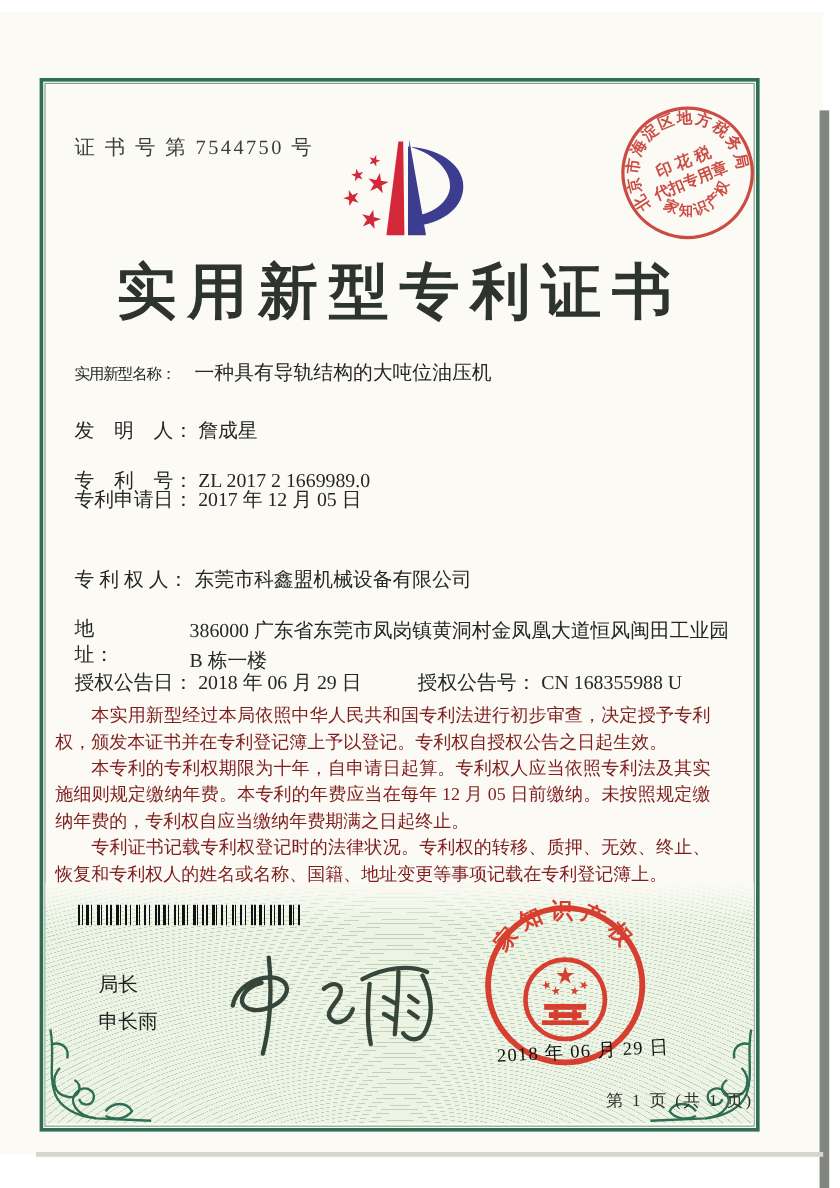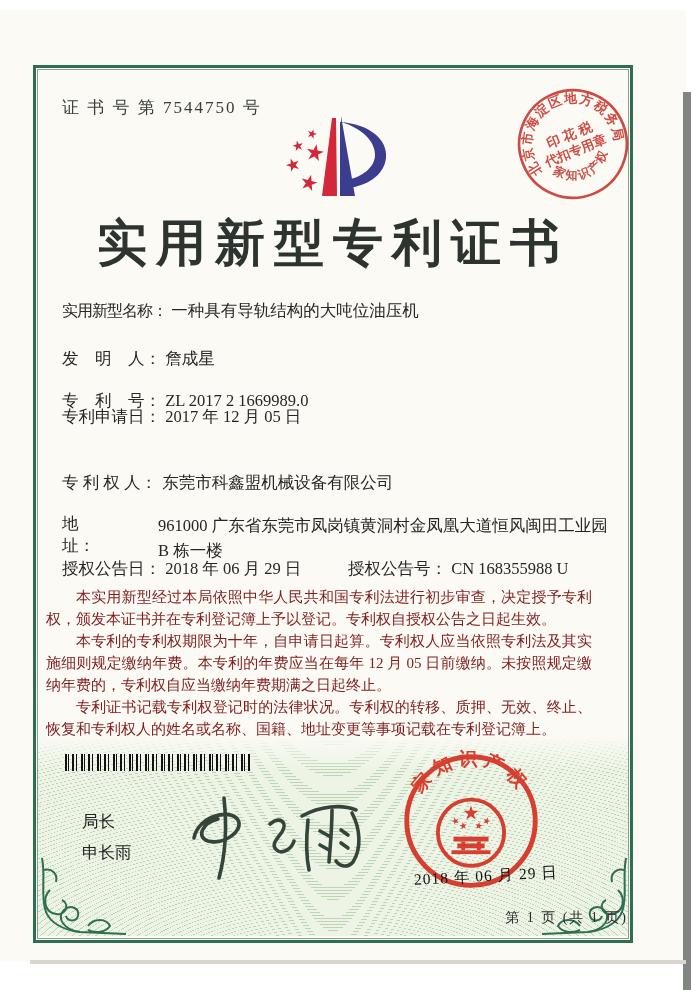--- a/index.html
+++ b/index.html
@@ -17,29 +17,29 @@
   .frame-inner{position:absolute;left:1px;top:1px;right:1px;bottom:1px;
        border:1px solid #7fa68e;}
   
   .band{position:absolute;left:38px;top:726px;width:590px;height:200px;
        background:
          repeating-radial-gradient(ellipse 1400px 620px at 50% 130%,
            rgba(122,168,116,.42) 0 1px, rgba(0,0,0,0) 1px 7px),
          #edf4e6;}
   .band-fade{position:absolute;left:0;top:0;width:100%;height:34px;
        background:linear-gradient(#fbfaf4,rgba(251,250,244,0));}
-  .cert-number{position:absolute;left:62px;top:86px;font-size:17px;
+  .cert-number{position:absolute;left:62px;top:101px;font-size:17px;
        letter-spacing:2px;color:#3a3e3a;}
   .logo{position:absolute;left:282px;top:96px;}
   .tax-stamp{position:absolute;left:513px;top:74px;opacity:.88;}
   .title{position:absolute;left:33px;top:200px;width:600px;text-align:center;
        font-size:50px;font-weight:bold;letter-spacing:9px;color:#2d332f;}
   .row{position:absolute;left:62px;white-space:nowrap;font-size:16.5px;color:#262626;}
   .row .lbl{display:inline-block;min-width:96px;}
-  .lbl-long{letter-spacing:-1px;font-size:16px;}
+  .lbl-long{letter-spacing:-1px;font-size:13px;}
   .row-flex{display:flex;white-space:normal;}
   .row-flex .lbl{flex:0 0 96px;}
   .row-flex .val{width:450px;line-height:25px;}
   .grant-no{position:absolute;left:286px;}
   .paras{position:absolute;left:46px;top:576px;width:546px;font-size:15px;
        line-height:22px;text-align:justify;color:#7f1d1d;}
   .paras p{margin:0;text-indent:2em;}
   .barcode{position:absolute;left:65px;top:744px;width:186px;height:17px;
        background:
         repeating-linear-gradient(90deg,#111 0 2px,rgba(0,0,0,0) 2px 3px,
@@ -124,21 +124,21 @@
     <div class="row" style="top:396px">
       <span class="lbl">专利申请日：</span>
       <span class="val">2017 年 12 月 05 日</span>
     </div>
     <div class="row" style="top:462px">
       <span class="lbl">专 利 权 人：</span>
       <span class="val">东莞市科鑫盟机械设备有限公司</span>
     </div>
     <div class="row row-flex" style="top:503px">
       <span class="lbl">地　　　址：</span>
-      <span class="val">961000 广东省东莞市凤岗镇黄洞村金凤凰大道恒风闽田工业园 B 栋一楼</span>
+      <span class="val">386000 广东省东莞市凤岗镇黄洞村金凤凰大道恒风闽田工业园 B 栋一楼</span>
     </div>
     <div class="row" style="top:548px">
       <span class="lbl">授权公告日：</span>
       <span class="val">2018 年 06 月 29 日</span>
       <span class="grant-no">
         <span class="lbl">授权公告号：</span>
         <span class="val">CN 168355988 U</span>
       </span>
     </div>
 

